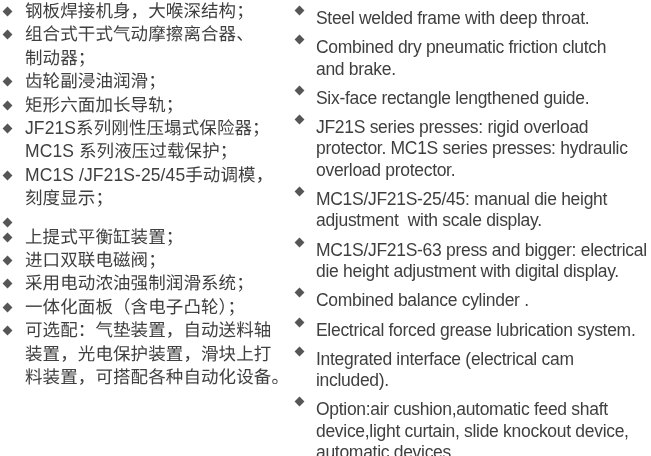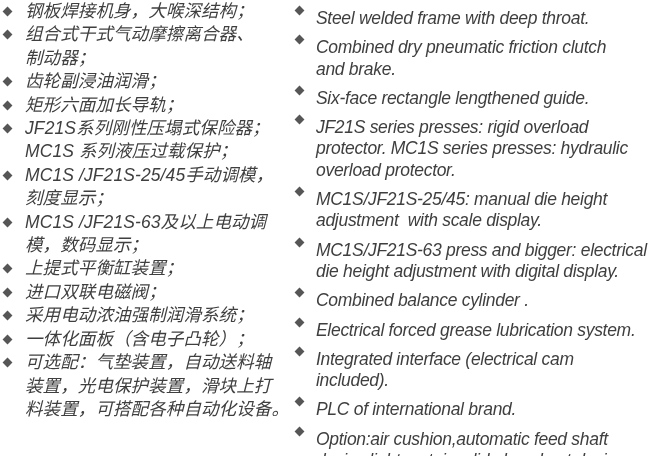--- a/index.html
+++ b/index.html
@@ -5,21 +5,20 @@
   html, body { margin: 0; padding: 0; background: #ffffff; }
   .page {
     position: relative;
     width: 651px;
     height: 456px;
     background: #ffffff;
     overflow: hidden;
     display: flex;
     font-family: "Liberation Sans", "DejaVu Sans", sans-serif;
     color: #3f3f3f;
-    font-style: italic;
   }
   ul.feature-col {
     list-style: none;
     margin: 0;
     padding: 0;
     box-sizing: border-box;
   }
   .col-left  { width: 289px; padding: 6px 0 0 6px; }
   .col-right { flex: 1;      padding: 5px 0 0 0;   }
   li.feature-item { display: flex; align-items: flex-start; }
@@ -79,22 +78,20 @@
       <span class="txt">JF21S系列刚性压塌式保险器；
 MC1S 系列液压过载保护；</span>
     </li>
     <li class="feature-item">
       <span class="bullet" style="background: rgb(86, 86, 86);"></span>
       <span class="txt">MC1S /JF21S-25/45手动调模，
 刻度显示；</span>
     </li>
     <li class="feature-item">
       <span class="bullet" style="background: rgb(86, 86, 86);"></span>
-      <span class="txt">MC1S /JF21S-63及以上电动调
-模，数码显示；</span>
     </li>
     <li class="feature-item">
       <span class="bullet" style="background: rgb(86, 86, 86);"></span>
       <span class="txt">上提式平衡缸装置；</span>
     </li>
     <li class="feature-item">
       <span class="bullet" style="background: rgb(86, 86, 86);"></span>
       <span class="txt">进口双联电磁阀；</span>
     </li>
     <li class="feature-item">
@@ -151,23 +148,19 @@
       <span class="bullet" style="background: rgb(86, 86, 86);"></span>
       <span class="txt">Electrical forced grease lubrication system.</span>
     </li>
     <li class="feature-item">
       <span class="bullet" style="background: rgb(86, 86, 86);"></span>
       <span class="txt">Integrated interface (electrical cam
 included).</span>
     </li>
     <li class="feature-item">
       <span class="bullet" style="background: rgb(86, 86, 86);"></span>
-      <span class="txt">PLC of international brand.</span>
-    </li>
-    <li class="feature-item">
-      <span class="bullet" style="background: rgb(86, 86, 86);"></span>
       <span class="txt">Option:air cushion,automatic feed shaft
 device,light curtain, slide knockout device,
 automatic devices.</span>
     </li>
   </ul>
 
 </div>
 
 </body></html>

